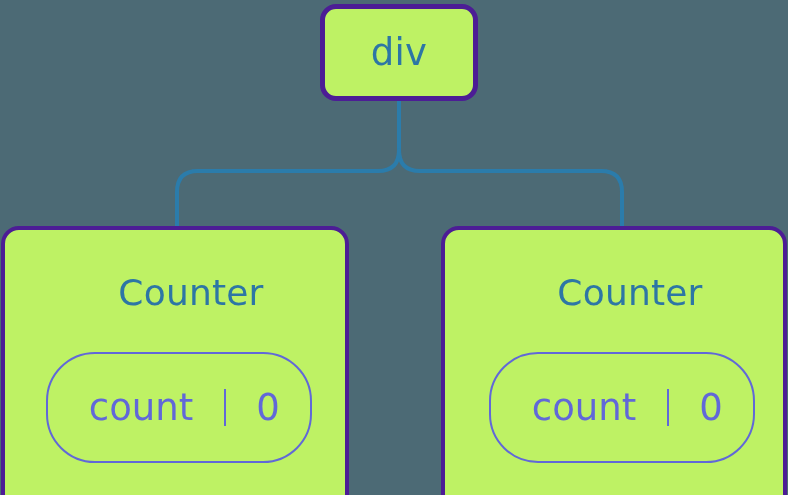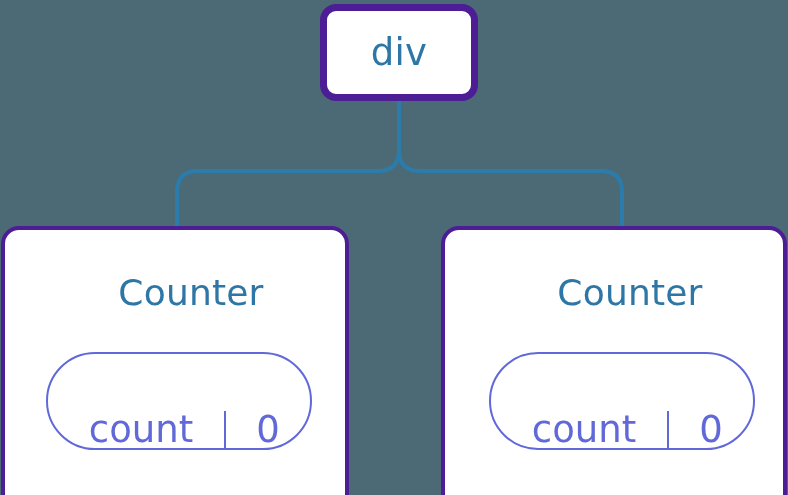--- a/index.html
+++ b/index.html
@@ -28,22 +28,22 @@
     top: 0;
     width: 788px;
     height: 495px;
     pointer-events: none;
   }
 
   
   .node {
     position: absolute;
     box-sizing: border-box;
-    background: #ffffff;
-    border: 7px solid #4c1d95;
+    background: #bef264;
+    border: 5px solid #4c1d95;
     border-radius: 14px;
   }
 
   
   .node--root {
     left: 320px;
     top: 4px;
     width: 158px;
     height: 97px;
     border-radius: 16px;
@@ -78,26 +78,26 @@
     font-size: 36px;
     line-height: 1;
     letter-spacing: 0.2px;
     margin-left: 32px;
   }
 
   
   .state-pill {
     position: absolute;
     top: 122px;
-    height: 98px;
+    height: 111px;
     box-sizing: border-box;
     border: 2px solid #6168d8;
     border-radius: 49px;
     display: flex;
-    align-items: flex-end;
+    align-items: center;
     background: transparent;
   }
   .node--child-left  .state-pill { left: 41px; width: 266px; }
   .node--child-right .state-pill { left: 44px; width: 266px; }
 
   .state-key,
   .state-value {
     display: flex;
     align-items: center;
     justify-content: center;

